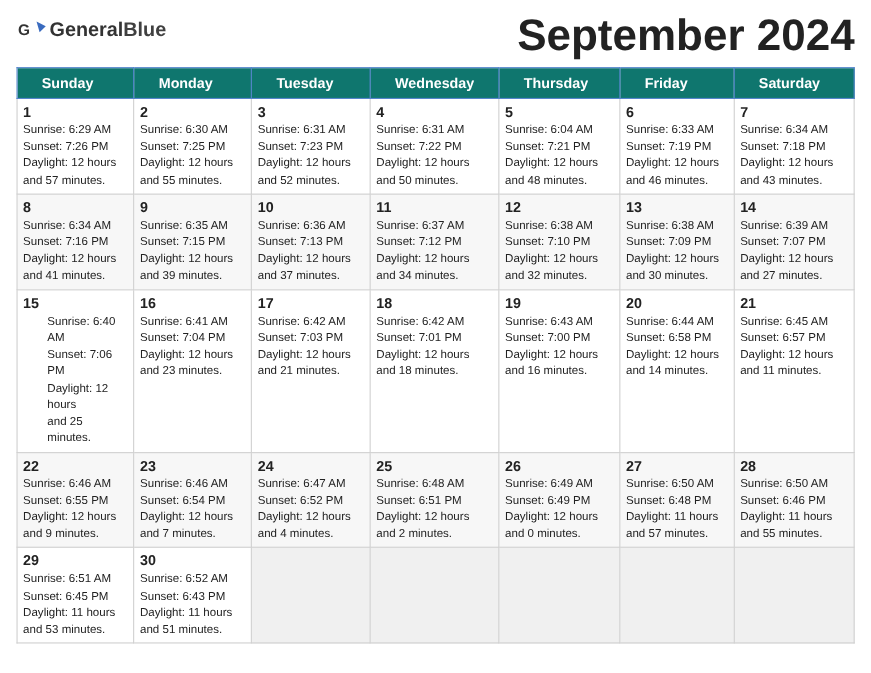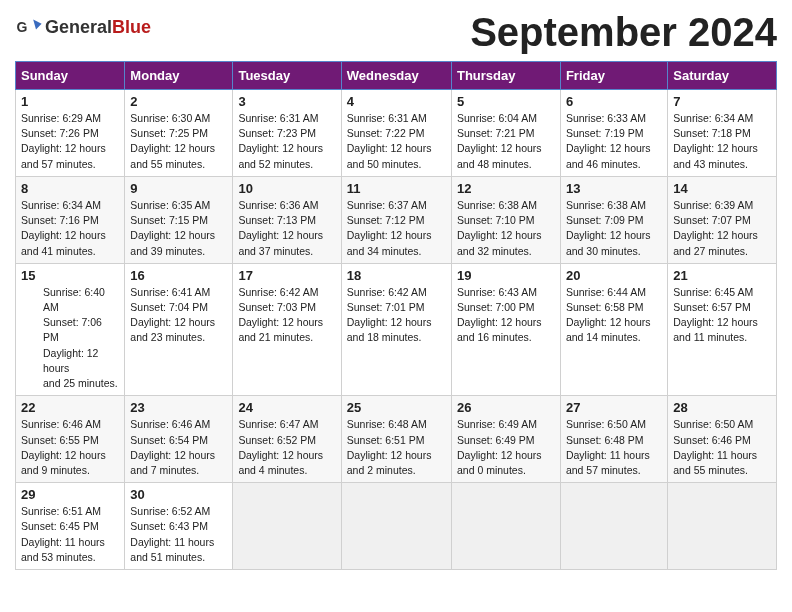--- a/index.html
+++ b/index.html
@@ -46,24 +46,24 @@
     .subtitle {
       font-size: 15px;
       color: #444;
     }
     .calendar {
       width: 100%;
       border-collapse: collapse;
       border: 1px solid #ccc;
     }
     .calendar th {
-      background-color: #701a75;
+      background-color: #0f766e;
       color: #fff;
       text-align: left;
-      padding: 6px 5px;
+      padding: 6px 22px;
       font-size: 13px;
       font-weight: bold;
       border: 1px solid #5585cc;
     }
     .calendar td {
       vertical-align: top;
       padding: 4px 5px;
       border: 1px solid #d0d0d0;
       font-size: 10.5px;
       color: #222;
@@ -91,21 +91,21 @@
 <body>
 
 <div class="header-area">
   <div class="logo">
     <svg class="logo-icon" viewBox="0 0 40 40">
       <text x="2" y="26" font-size="20" font-weight="bold" fill="#333">G</text>
       <polygon points="26,8 38,14 30,22" fill="#3a6bbf"></polygon>
     </svg>
     <div class="logo-text">
       <span>General</span>
-      <span style="color:#b91c1c;">Blue</span>
+      <span style="color:#404040;">Blue</span>
     </div>
   </div>
   <div class="title-area">
     <div class="main-title">September 2024</div>
   </div>
 </div>
 
 <table class="calendar">
   <thead>
     <tr id="days-header">

